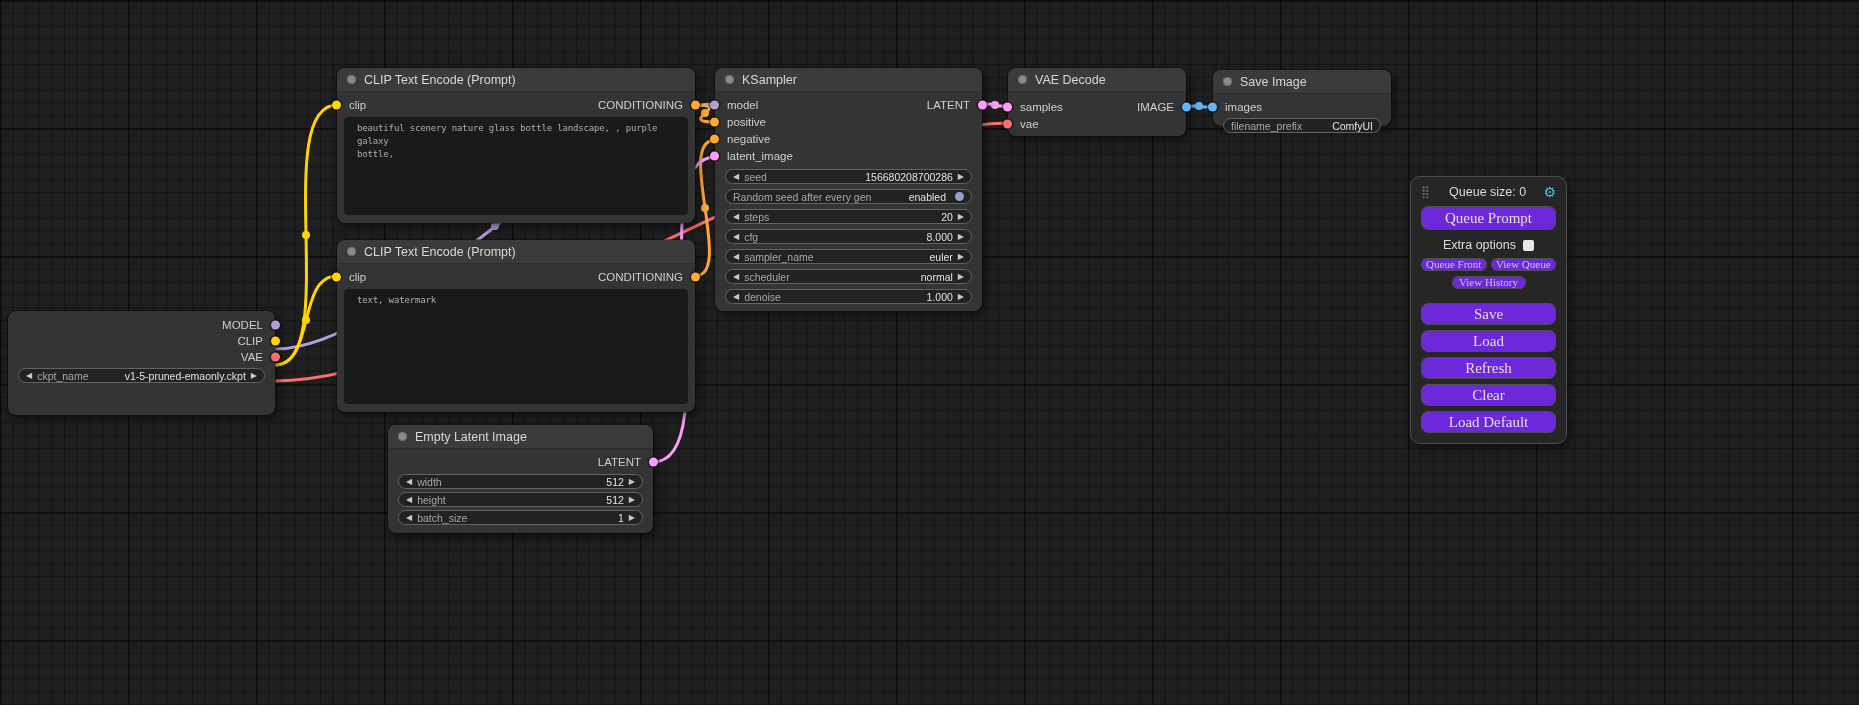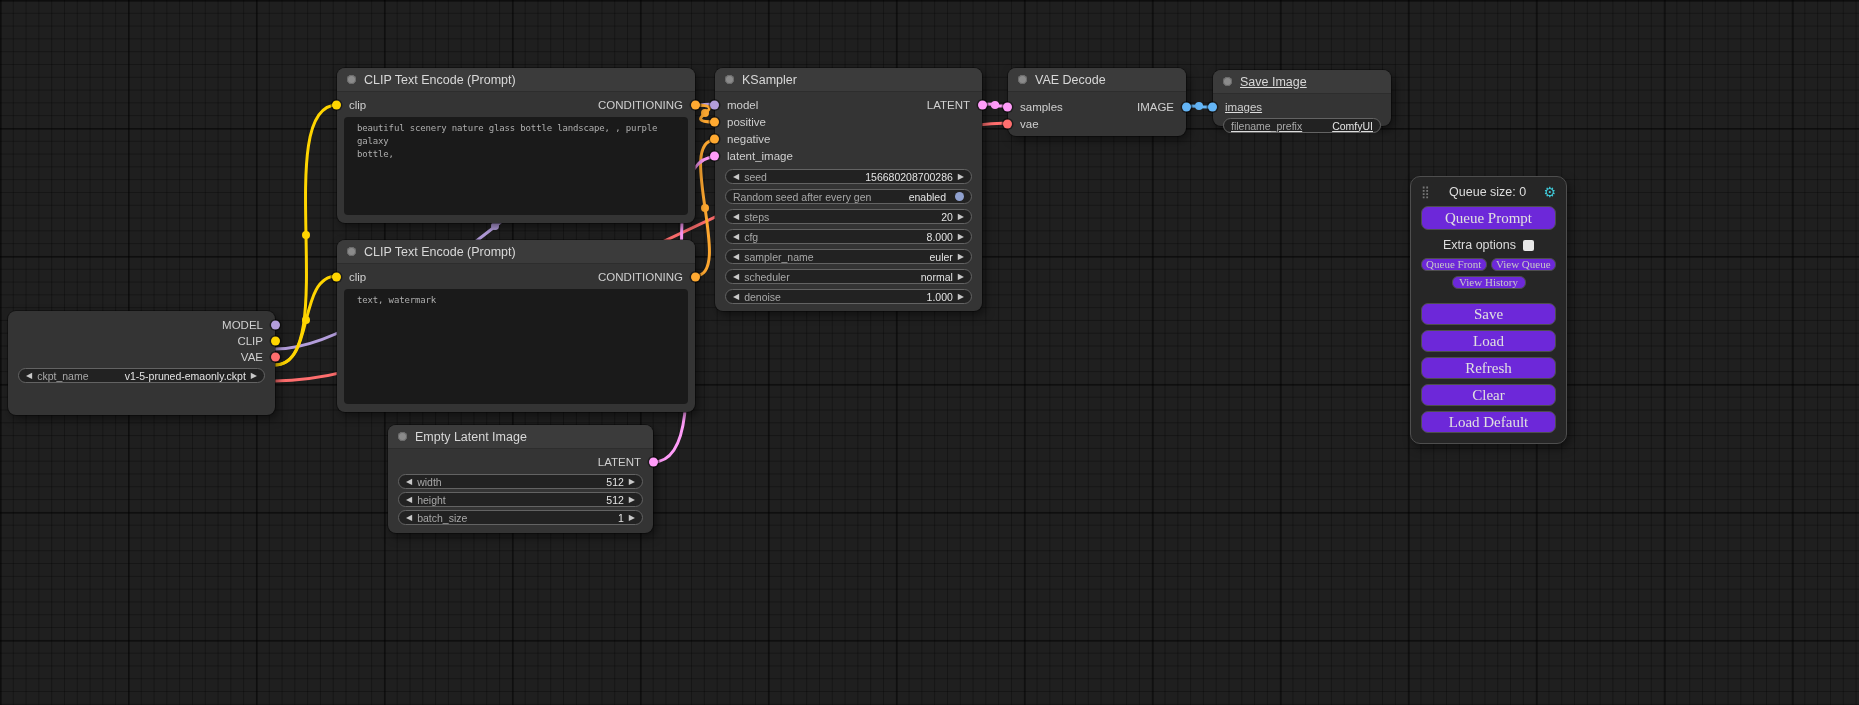--- a/index.html
+++ b/index.html
@@ -48,21 +48,21 @@
     color:#aeaeae;white-space:pre-wrap;overflow:hidden;}
   .prompt-box.h1{height:98px;}
   .prompt-box.h2{height:115px;}
   
   #node-load-checkpoint{left:8px;top:311px;width:267px;height:104px;}
   #node-clip1{left:337px;top:68px;width:358px;height:155px;}
   #node-clip2{left:337px;top:240px;width:358px;height:172px;}
   #node-empty-latent{left:388px;top:425px;width:265px;height:108px;}
   #node-ksampler{left:715px;top:68px;width:267px;height:243px;}
   #node-vae-decode{left:1008px;top:68px;width:178px;height:68px;}
-  #node-save-image{left:1213px;top:70px;width:178px;height:56px;text-decoration:underline;}
+  #node-save-image{left:1213px;top:70px;width:178px;height:56px;}
   
   #queue-panel{position:absolute;z-index:3;left:1410px;top:176px;width:157px;box-sizing:border-box;
     background:#262626;border:1px solid #4e4e4e;border-radius:10px;padding:6px 10px 10px;
     box-shadow:3px 4px 10px rgba(0,0,0,0.5);}
   .qp-header{display:flex;align-items:center;height:18px;color:#ddd;font-size:12.5px;}
   .drag-handle{color:#777;font-size:12px;margin-right:6px;cursor:grab;}
   .qp-title{flex:1;text-align:center;}
   .gear{color:var(--c-gear);font-size:14px;margin-left:4px;cursor:pointer;}
   .qp-btn{display:block;width:100%;box-sizing:border-box;background:#6d28d9;border:1px solid #4e4e4e;
     border-radius:7px;color:#e0e0e0;font-family:Liberation Serif, serif;cursor:pointer;}

